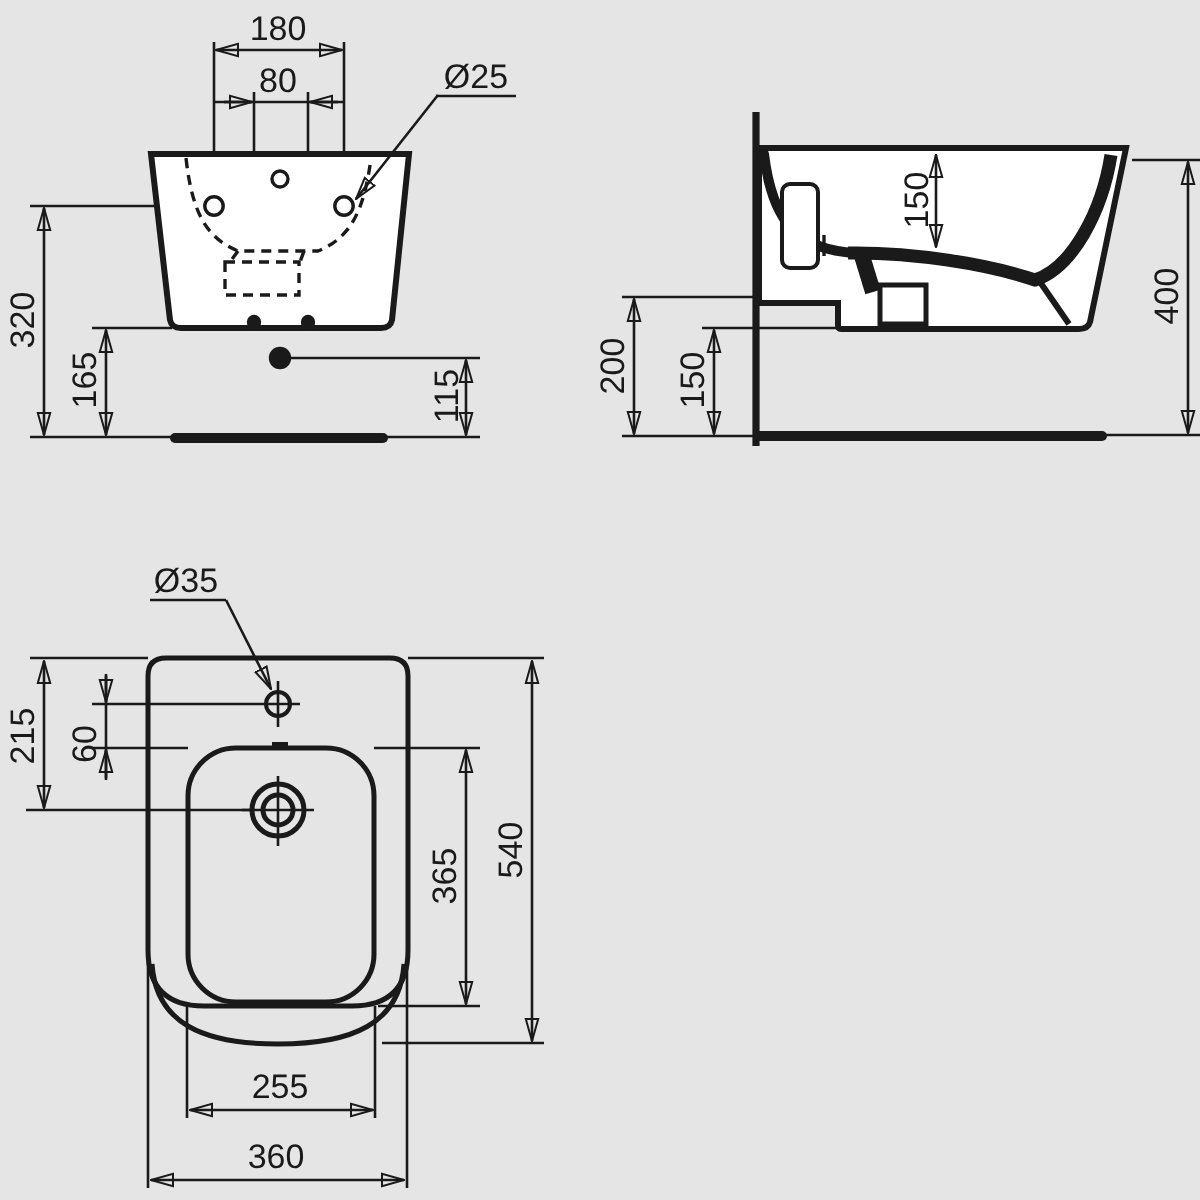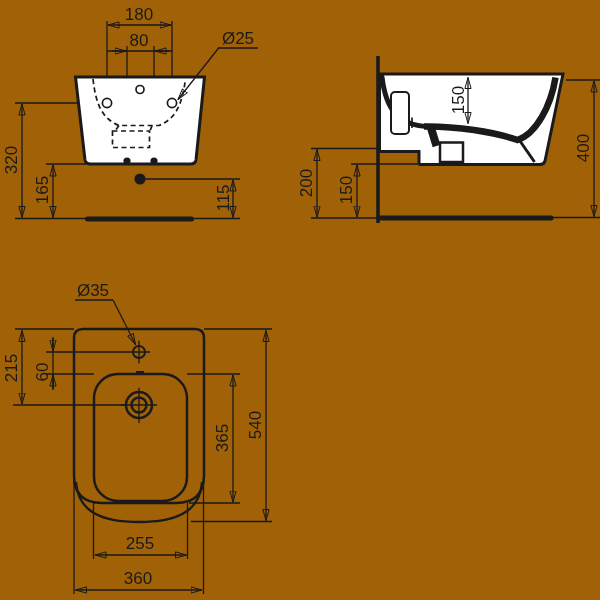--- a/index.html
+++ b/index.html
@@ -1,16 +1,16 @@
 <!DOCTYPE html>
 <html><head>
 <meta charset="utf-8">
 <style>
   html,body{margin:0;padding:0;background:#fff;}
-  .stage{width:600px;height:600px;background:#a16207;position:relative;font-family:"Liberation Sans",sans-serif;}
+  .stage{width:600px;height:600px;background:#e5e5e5;position:relative;font-family:"Liberation Sans",sans-serif;}
   svg{display:block;}
   svg line,svg path,svg rect,svg circle{stroke:#1a1a1a;fill:none;}
   .thin{stroke-width:1.3;}
   .med{stroke-width:1.7;}
   .s2{stroke-width:2;}
   .s25{stroke-width:2.5;}
   .outline{stroke-width:3;fill:#fff;}
   .outline-nf{stroke-width:3;}
   .s36{stroke-width:3.6;}
   .s5{stroke-width:5;stroke-linecap:round;}

